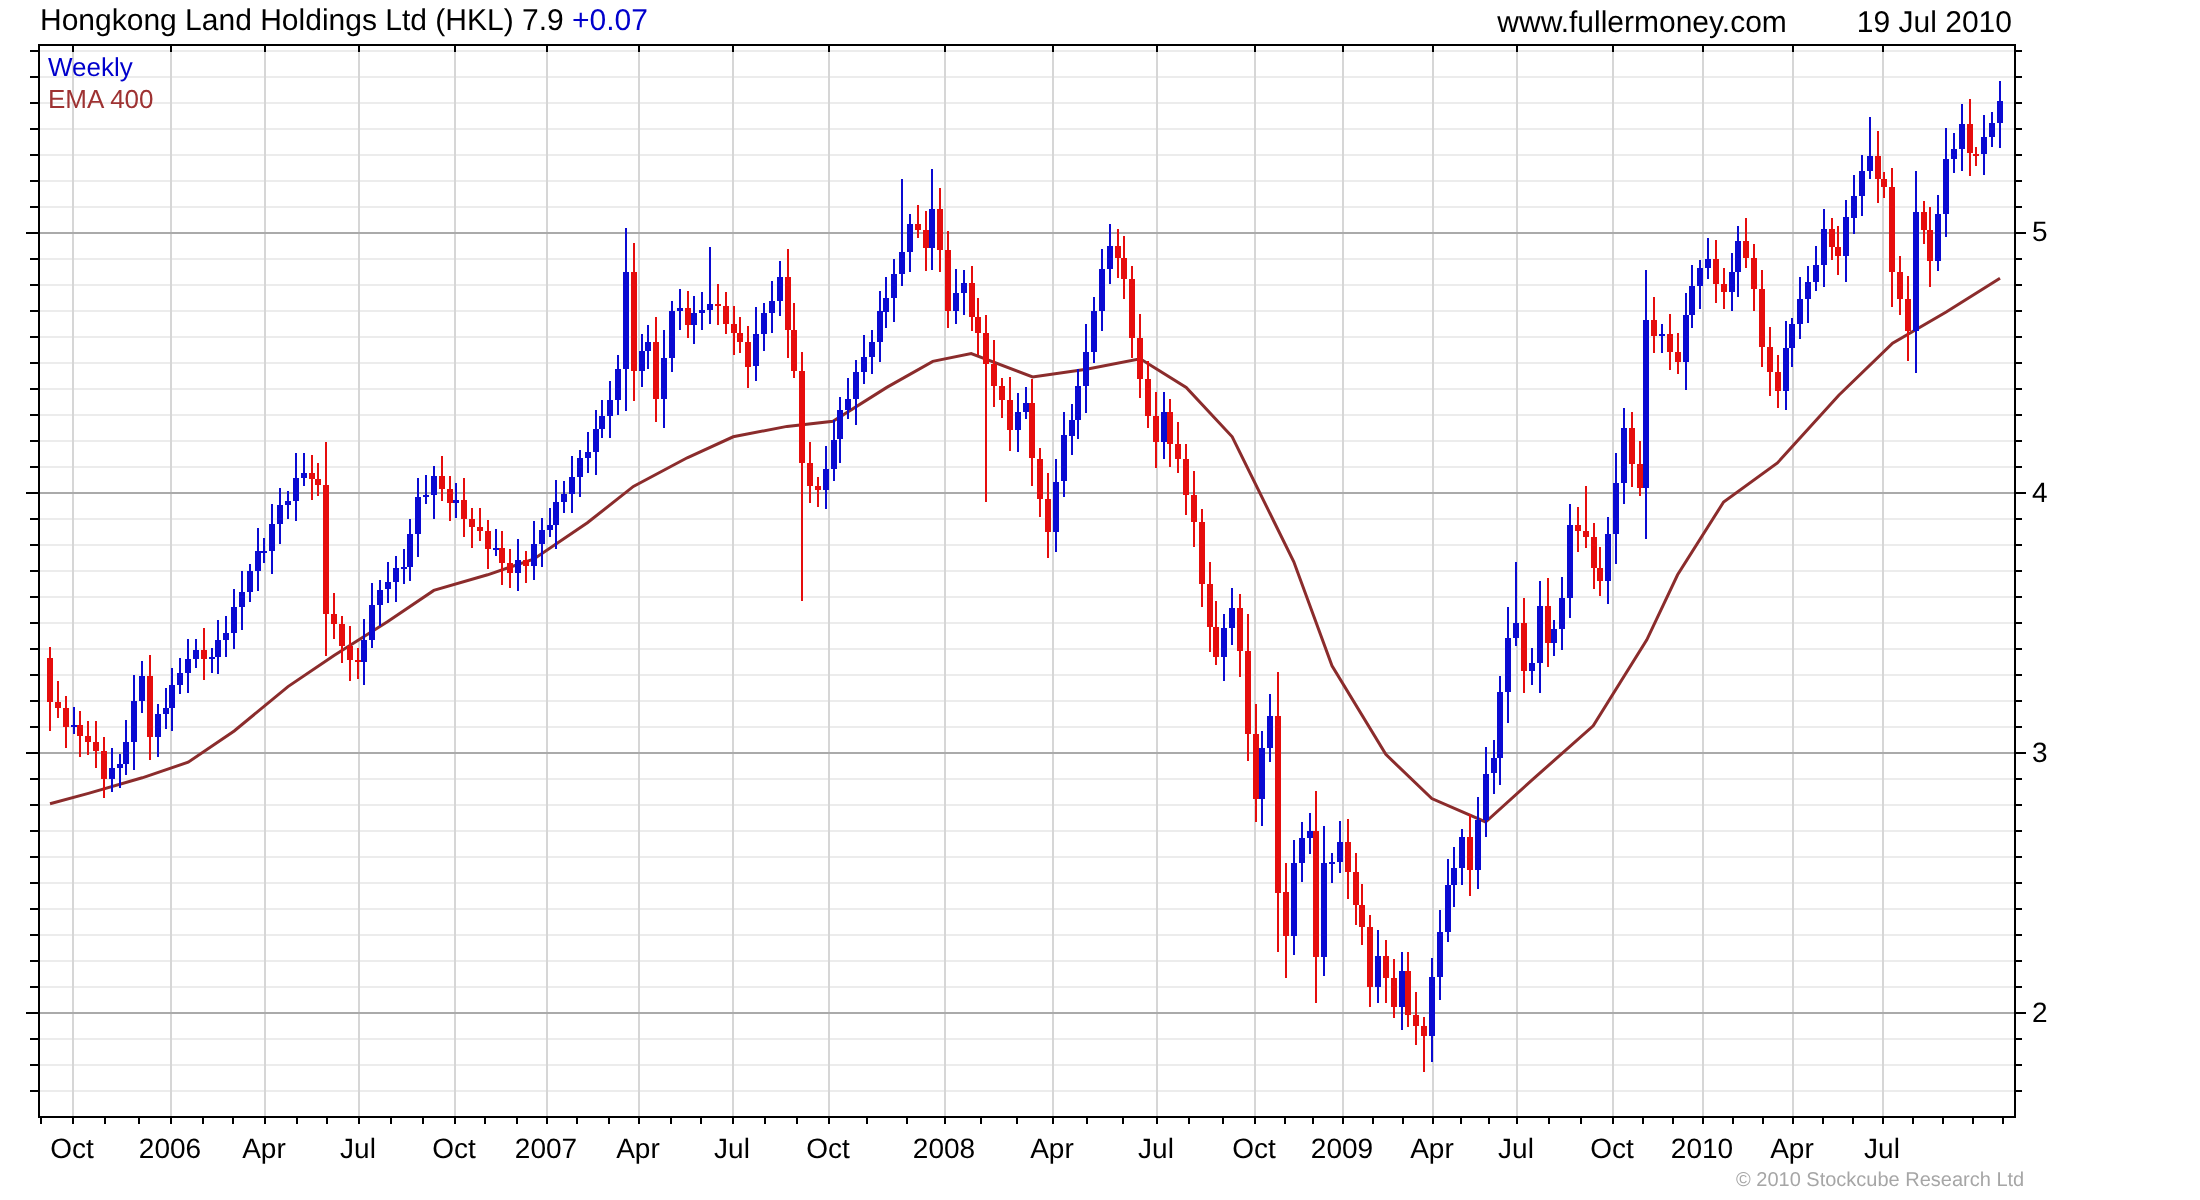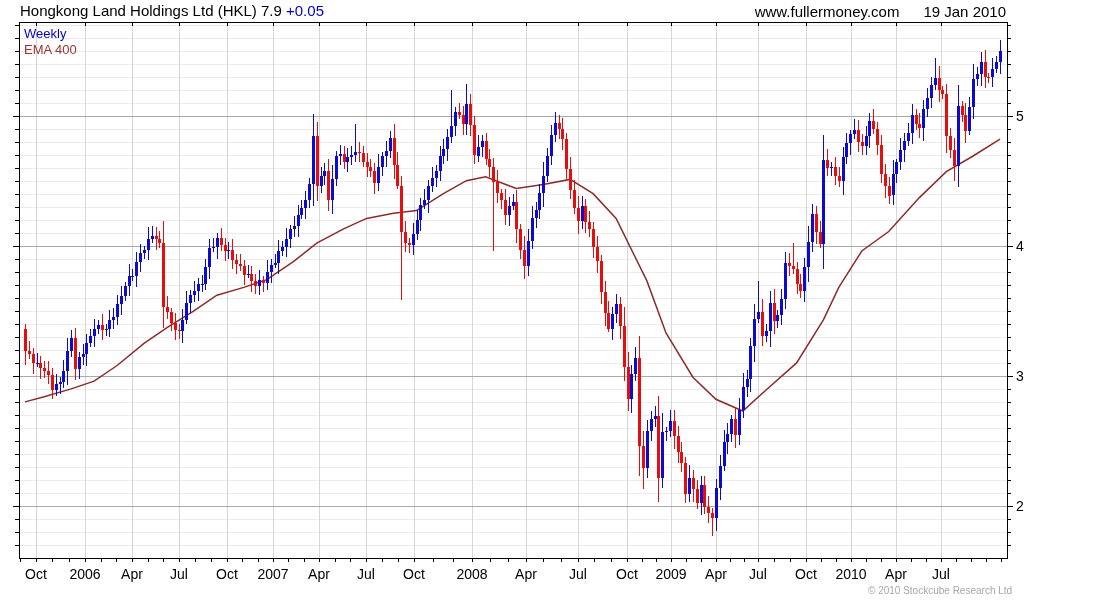--- a/index.html
+++ b/index.html
@@ -1,38 +1,38 @@
 <!DOCTYPE html>
 <html><head>
 <meta charset="utf-8">
 <style>
   html,body{margin:0;padding:0;background:#ffffff;}
   body{width:1100px;height:600px;position:relative;overflow:hidden;
        font-family:"Liberation Sans", sans-serif;-webkit-font-smoothing:none;}
   .hdr-title{position:absolute;left:20px;top:2px;font-size:15px;color:#000;white-space:nowrap;}
   .hdr-title .chg{color:#0000cc;}
   .hdr-right{position:absolute;top:3px;right:94px;font-size:15px;color:#000;
-             display:flex;gap:24px;white-space:nowrap;}
+             display:flex;gap:35px;white-space:nowrap;}
   .legend{position:absolute;left:24px;top:26px;font-size:13px;line-height:16px;}
   .legend .weekly{color:#0000cc;}
   .legend .ema{color:#9e3232;}
   .copyright{position:absolute;left:868px;top:585px;font-size:10px;color:#a6a6a6;white-space:nowrap;text-align:right;}
   #chart-svg{position:absolute;left:0;top:0;}
 </style>
 </head>
 <body>
 
 <div class="hdr-title">
   <span>Hongkong Land Holdings Ltd (HKL) 7.9</span>
-  <span class="chg">+0.05</span>
+  <span class="chg">+0.07</span>
 </div>
 
 <div class="hdr-right">
   <span>www.fullermoney.com</span>
-  <span>19 Jan 2010</span>
+  <span>19 Jul 2010</span>
 </div>
 
 <svg id="chart-svg" width="1100" height="600" viewBox="0 0 1100 600">
     <g stroke="#ececec" shape-rendering="crispEdges">
       <line x1="19" x2="1007" y1="545.5" y2="545.5"></line>
       <line x1="19" x2="1007" y1="532.5" y2="532.5"></line>
       <line x1="19" x2="1007" y1="519.5" y2="519.5"></line>
       <line x1="19" x2="1007" y1="493.5" y2="493.5"></line>
       <line x1="19" x2="1007" y1="480.5" y2="480.5"></line>
       <line x1="19" x2="1007" y1="467.5" y2="467.5"></line>

